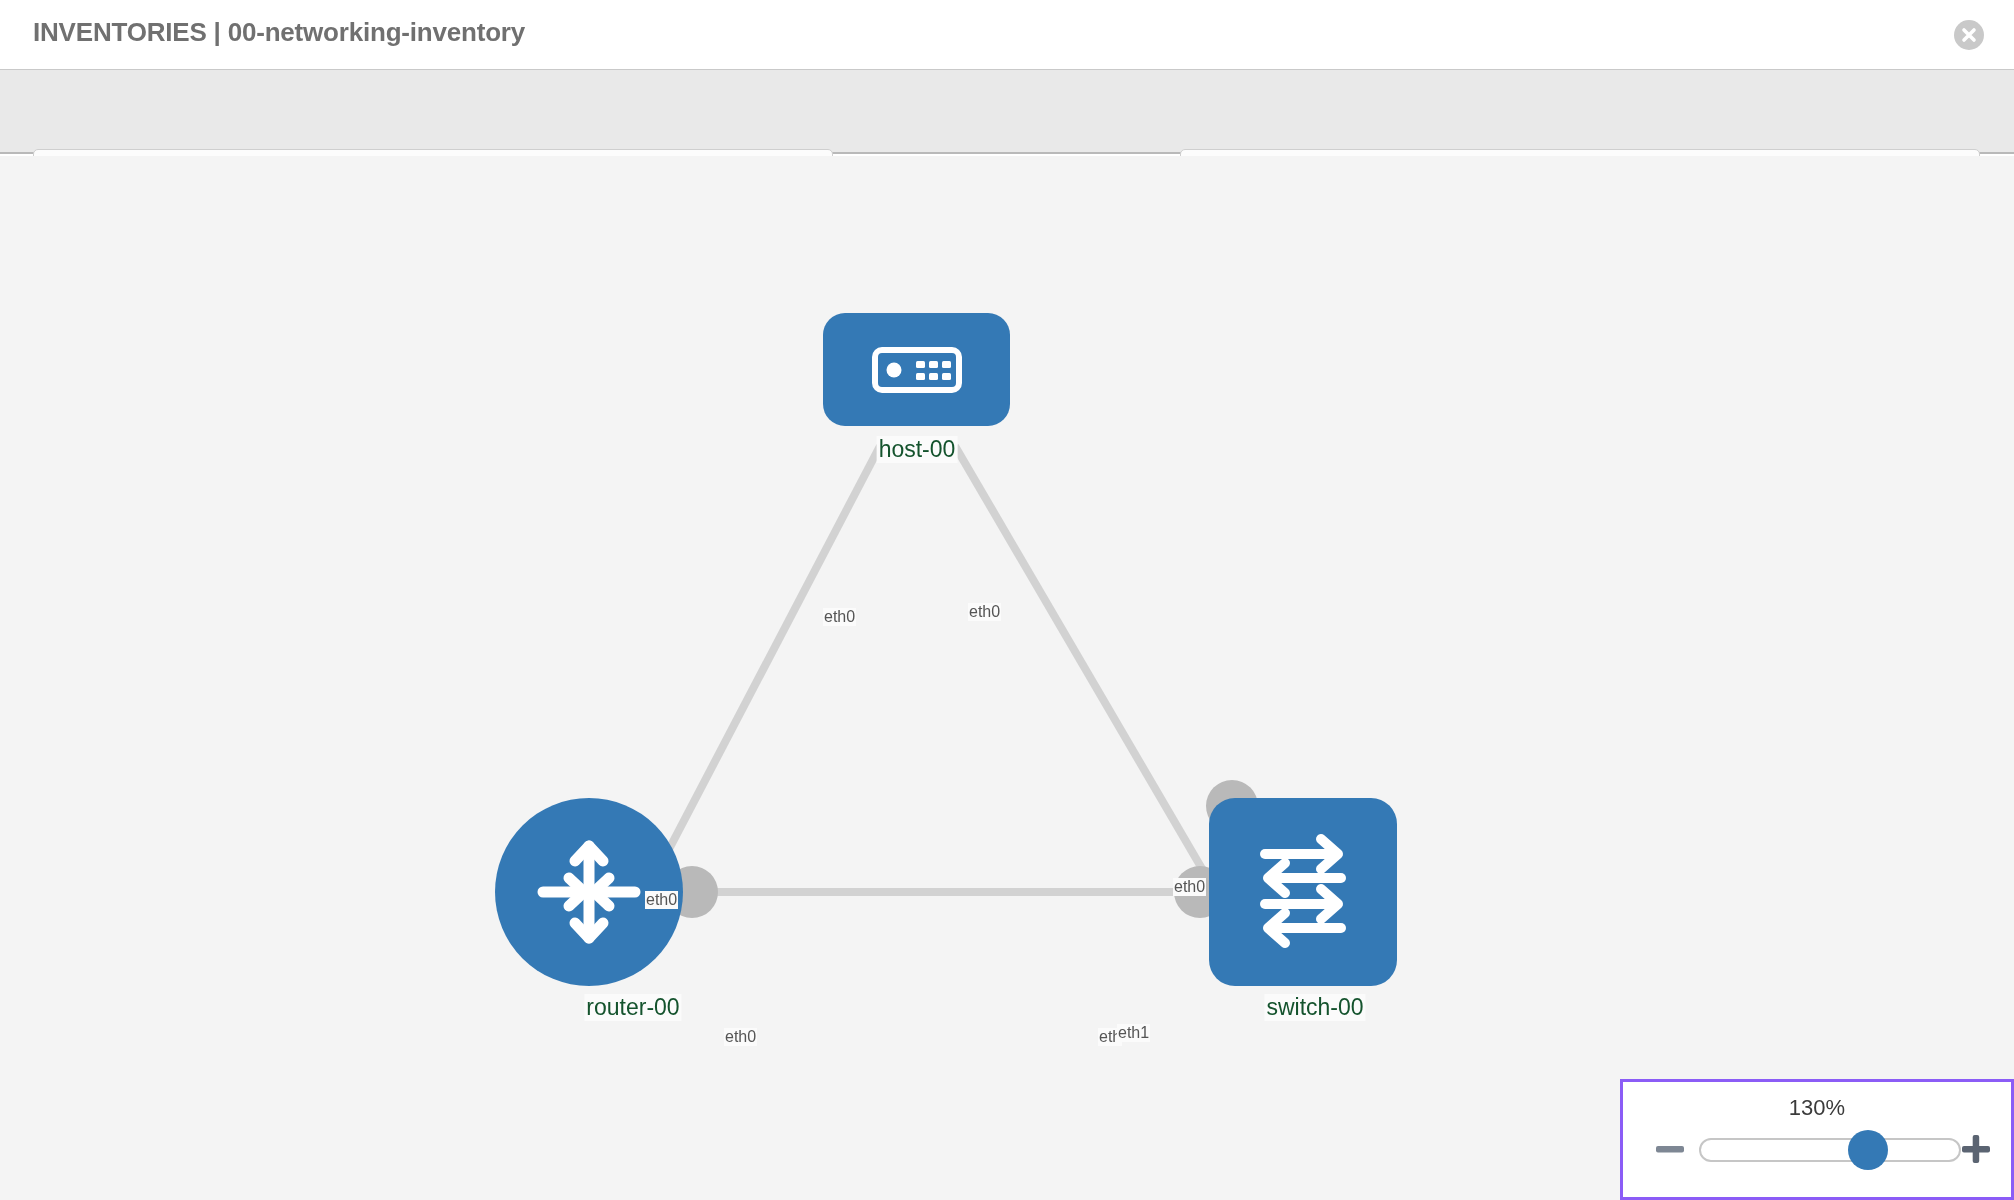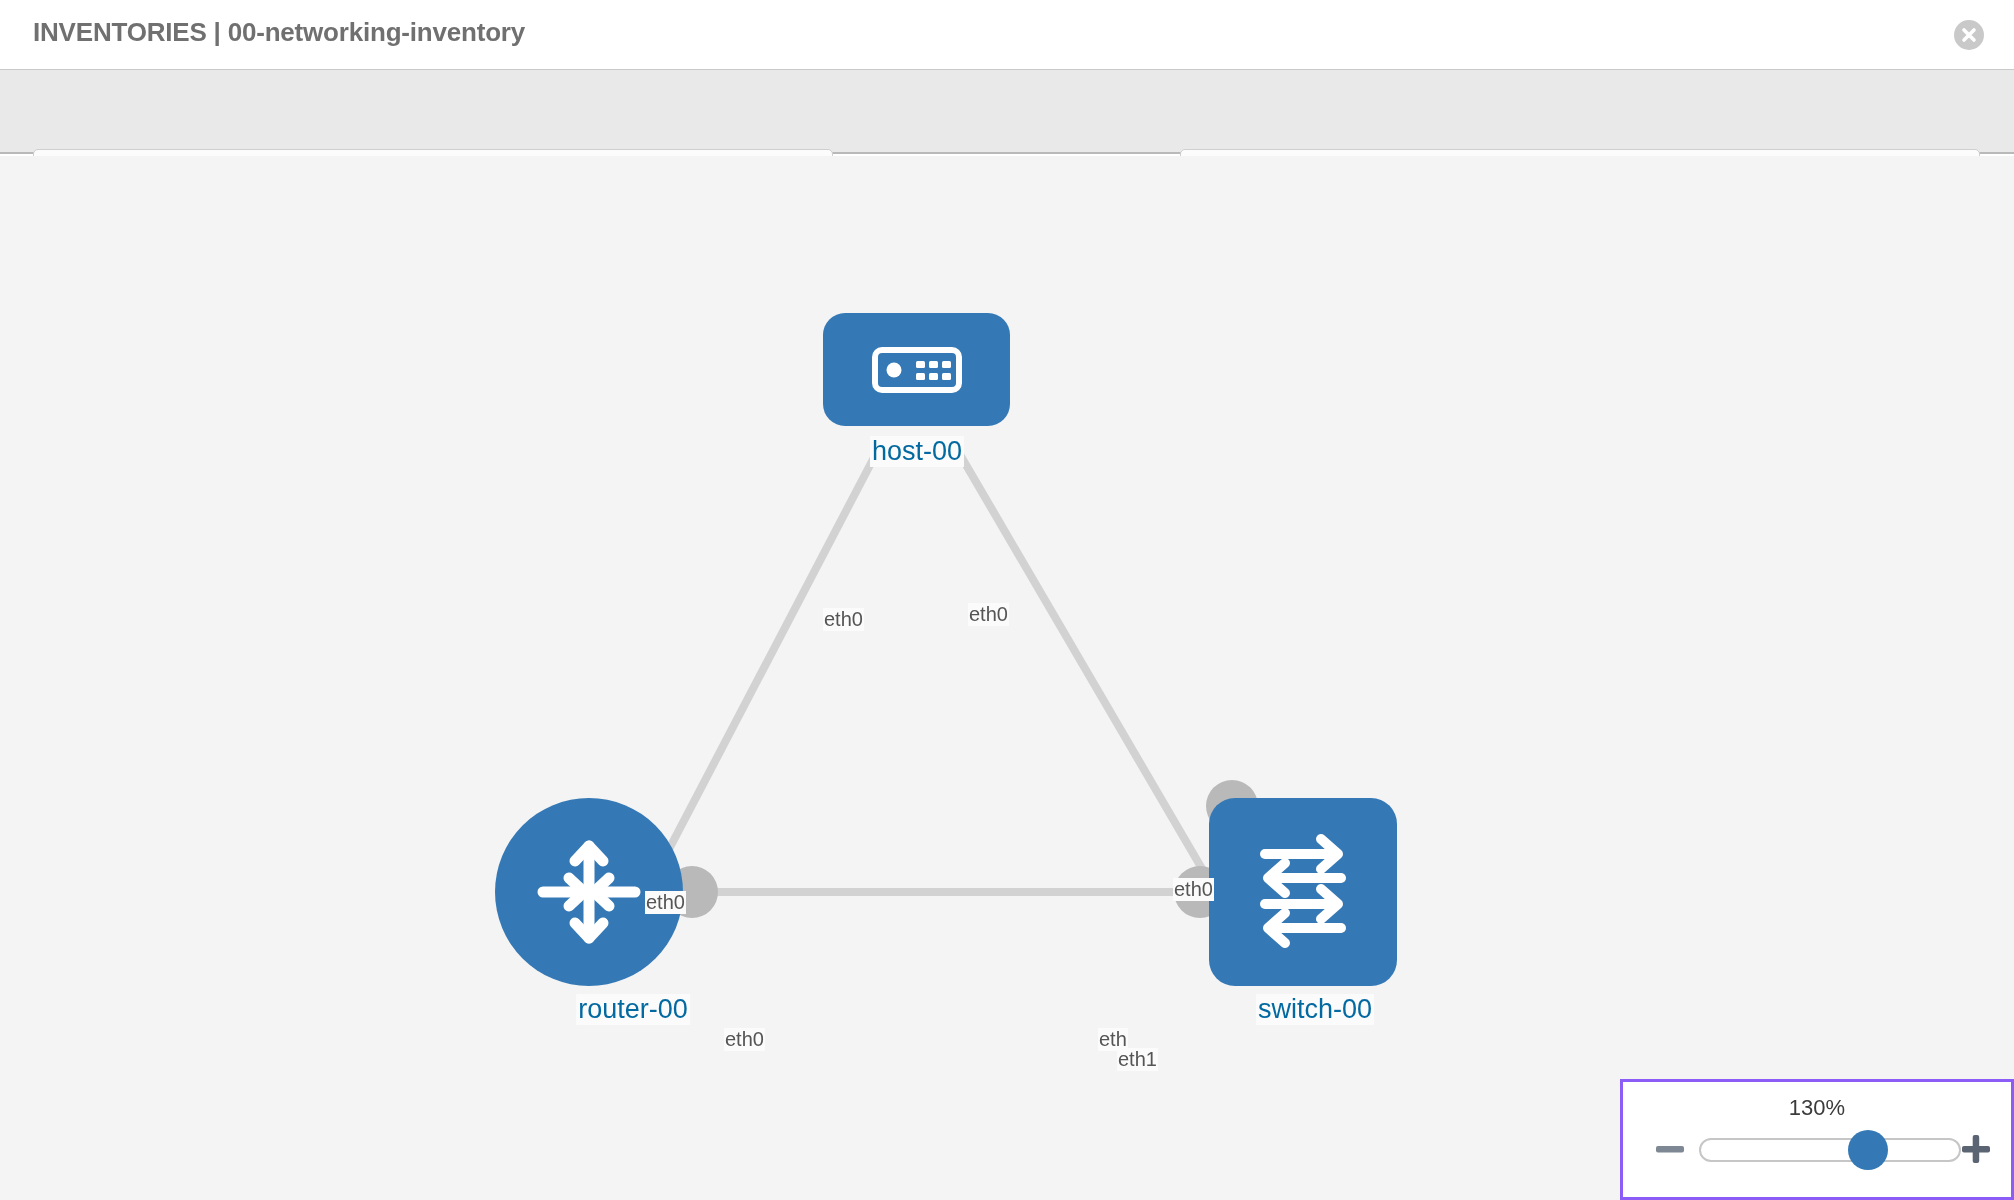--- a/index.html
+++ b/index.html
@@ -91,31 +91,31 @@
     background: #3479b5;
     display: flex; align-items: center; justify-content: center;
     cursor: pointer;
   }
   .node.rounded-rect { border-radius: 22px; }
   .node.circle { border-radius: 50%; }
   .node.rounded-square { border-radius: 26px; }
 
   .node-label {
     position: absolute;
-    font-size: 27px;
-    color: #0369a1;
+    font-size: 23px;
+    color: #14532d;
     background: #fbfbfb;
     white-space: nowrap;
     padding: 0 2px;
     transform: translateX(-50%);
     cursor: default;
   }
   .iface-label {
     position: absolute;
-    font-size: 20px;
+    font-size: 16px;
     color: #555555;
     background: #fbfbfb;
     white-space: nowrap;
     padding: 0 1px;
     cursor: default;
   }
 
   
   .zoom-panel {
     position: absolute;
@@ -265,21 +265,21 @@
       </svg>
     </div>
     <div class="node-label" style="left:1315px; top:838px;">switch-00</div>
 
     <div class="iface-label" style="left:823px; top:452px;">eth0</div>
     <div class="iface-label" style="left:968px; top:447px;">eth0</div>
     <div class="iface-label" style="left:645px; top:735px;">eth0</div>
     <div class="iface-label" style="left:1173px; top:722px;">eth0</div>
     <div class="iface-label" style="left:724px; top:872px;">eth0</div>
     <div class="iface-label" style="left:1098px; top:872px;">eth</div>
-    <div class="iface-label" style="left:1117px; top:892px;">eth1</div>
+    <div class="iface-label" style="left:1117px; top:868px;">eth1</div>
 
   </div>
 
   <div class="zoom-panel">
     <div class="zoom-value">130%</div>
 
     <div class="zoom-minus">
       <svg width="34" height="34" viewBox="0 0 34 34">
         <rect x="3" y="14" width="28" height="6.5" rx="2" fill="#7e8794"></rect>
       </svg>

